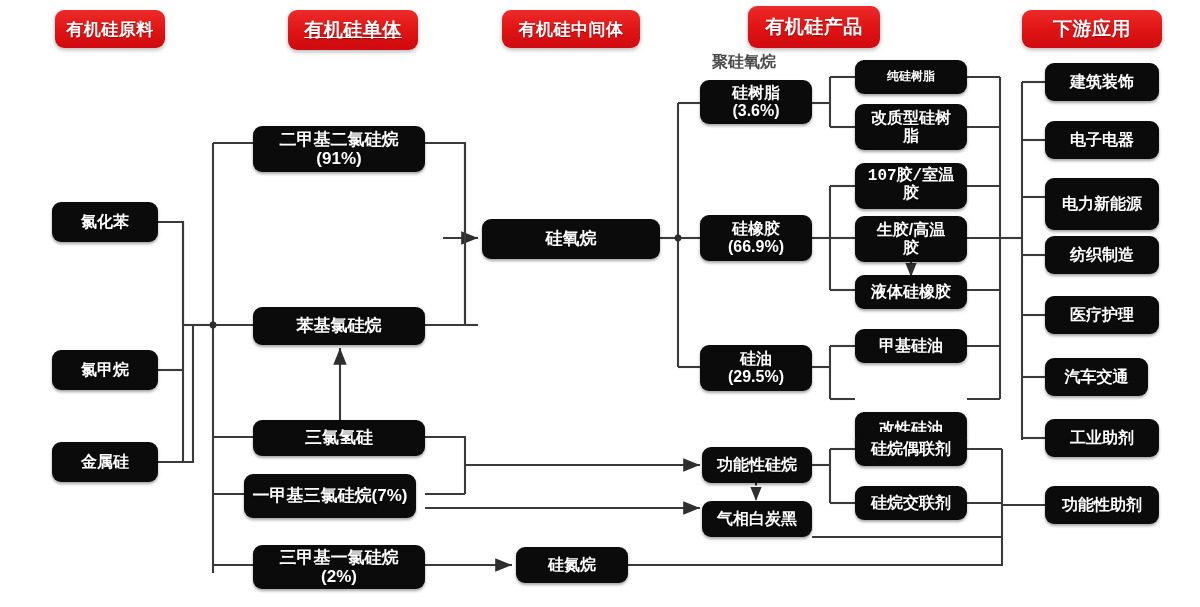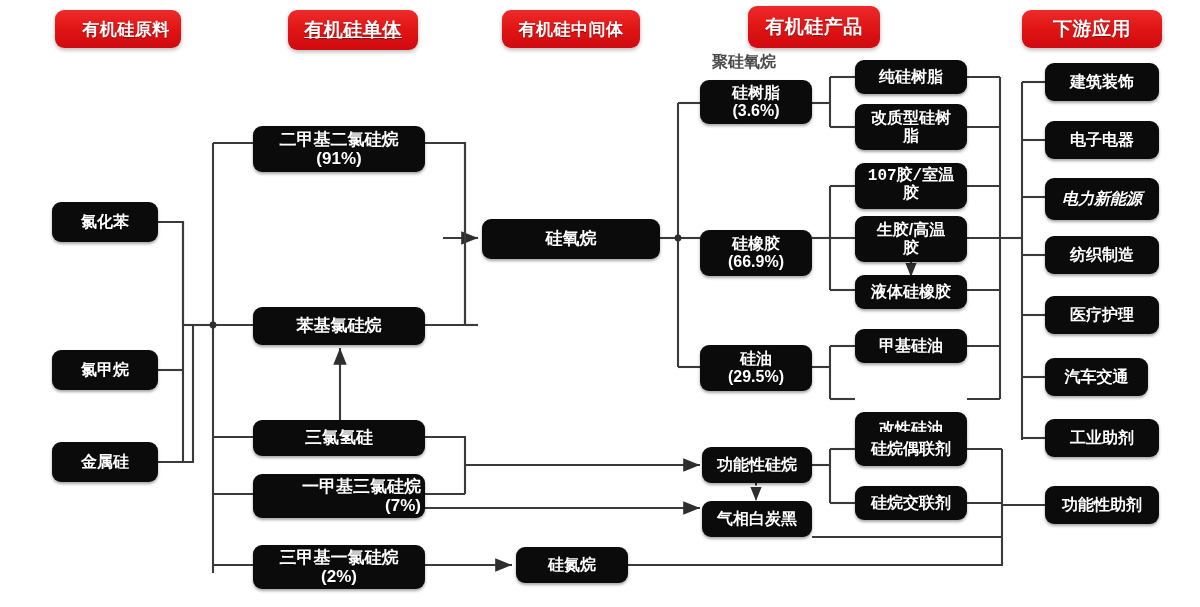--- a/index.html
+++ b/index.html
@@ -184,21 +184,21 @@
       <path d="M967,503 H1002"></path>
       <path d="M1002,449 V505"></path>
       <path d="M1002,505 H1045"></path>
 
       <path d="M812,537 H1002"></path>
 
       <path d="M628,565 H1002 V505"></path>
     </g>
   </svg>
 
-  <div class="chip" style="left:55px;top:10px;width:110px;height:38px;font-size:17px;padding-left:16px;">
+  <div class="chip" style="left:55px;top:10px;width:110px;height:38px;font-size:17px;">
     <span>有机硅原料</span>
   </div>
   <div class="chip" style="left:288px;top:10px;width:130px;height:40px;font-size:19px;text-decoration:underline;">
     <span>有机硅单体</span>
   </div>
   <div class="chip" style="left:502px;top:10px;width:138px;height:38px;font-size:17px;">
     <span>有机硅中间体</span>
   </div>
   <div class="chip" style="left:748px;top:6px;width:132px;height:42px;font-size:19px;">
     <span>有机硅产品</span>
@@ -222,21 +222,21 @@
   <div class="node" style="left:253px;top:126px;width:172px;height:46px;font-size:17px;flex-direction:column;">
     <span class="ln">二甲基二氯硅烷</span>
     <span class="ln">(91%)</span>
   </div>
   <div class="node" style="left:253px;top:307px;width:172px;height:38px;font-size:17px;">
     <span class="ln">苯基氯硅烷</span>
   </div>
   <div class="node" style="left:253px;top:420px;width:172px;height:36px;font-size:17px;">
     <span class="ln">三氯氢硅</span>
   </div>
-  <div class="node" style="left:253px;top:474px;width:172px;height:44px;font-size:17px;flex-direction:column;align-items:flex-end;">
+  <div class="node" style="left:244px;top:474px;width:172px;height:44px;font-size:17px;flex-direction:row;">
     <span class="ln">一甲基三氯硅烷</span>
     <span class="ln">(7%)</span>
   </div>
   <div class="node" style="left:253px;top:545px;width:172px;height:44px;font-size:17px;flex-direction:column;">
     <span class="ln">三甲基一氯硅烷</span>
     <span class="ln">(2%)</span>
   </div>
 
   <div class="node" style="left:482px;top:219px;width:178px;height:40px;font-size:17px;">
     <span class="ln">硅氧烷</span>
@@ -248,30 +248,30 @@
     <span class="ln">气相白炭黑</span>
   </div>
   <div class="node" style="left:516px;top:547px;width:112px;height:36px;font-size:16px;">
     <span class="ln">硅氮烷</span>
   </div>
 
   <div class="node" style="left:700px;top:80px;width:112px;height:44px;font-size:16px;flex-direction:column;">
     <span class="ln">硅树脂</span>
     <span class="ln">(3.6%)</span>
   </div>
-  <div class="node" style="left:700px;top:230px;width:112px;height:46px;font-size:16px;flex-direction:column;">
+  <div class="node" style="left:700px;top:215px;width:112px;height:46px;font-size:16px;flex-direction:column;">
     <span class="ln">硅橡胶</span>
     <span class="ln">(66.9%)</span>
   </div>
   <div class="node" style="left:700px;top:345px;width:112px;height:46px;font-size:16px;flex-direction:column;">
     <span class="ln">硅油</span>
     <span class="ln">(29.5%)</span>
   </div>
 
-  <div class="node" style="left:855px;top:60px;width:112px;height:34px;font-size:16px;text-align:center;">
+  <div class="node" style="left:855px;top:60px;width:112px;height:34px;font-size:12px;text-align:center;">
     <span class="ln">纯硅树脂</span>
   </div>
   <div class="node" style="left:855px;top:104px;width:112px;height:46px;font-size:16px;flex-direction:column;">
     <span class="ln">改质型硅树</span>
     <span class="ln">脂</span>
   </div>
   <div class="node" style="left:855px;top:163px;width:112px;height:46px;font-size:16px;flex-direction:column;font-family:Liberation Mono, monospace;">
     <span class="ln">107胶/室温</span>
     <span class="ln">胶</span>
   </div>
@@ -294,21 +294,21 @@
   <div class="node" style="left:855px;top:486px;width:112px;height:34px;font-size:16px;">
     <span class="ln">硅烷交联剂</span>
   </div>
 
   <div class="node" style="left:1045px;top:63px;width:114px;height:38px;font-size:16px;">
     <span class="ln">建筑装饰</span>
   </div>
   <div class="node" style="left:1045px;top:121px;width:114px;height:38px;font-size:16px;">
     <span class="ln">电子电器</span>
   </div>
-  <div class="node" style="left:1045px;top:178px;width:114px;height:42px;font-size:16px;font-style:italic;">
+  <div class="node" style="left:1045px;top:178px;width:114px;height:52px;font-size:16px;">
     <span class="ln">电力新能源</span>
   </div>
   <div class="node" style="left:1045px;top:236px;width:114px;height:38px;font-size:16px;">
     <span class="ln">纺织制造</span>
   </div>
   <div class="node" style="left:1045px;top:296px;width:114px;height:38px;font-size:16px;">
     <span class="ln">医疗护理</span>
   </div>
   <div class="node" style="left:1045px;top:358px;width:103px;height:38px;font-size:16px;">
     <span class="ln">汽车交通</span>

